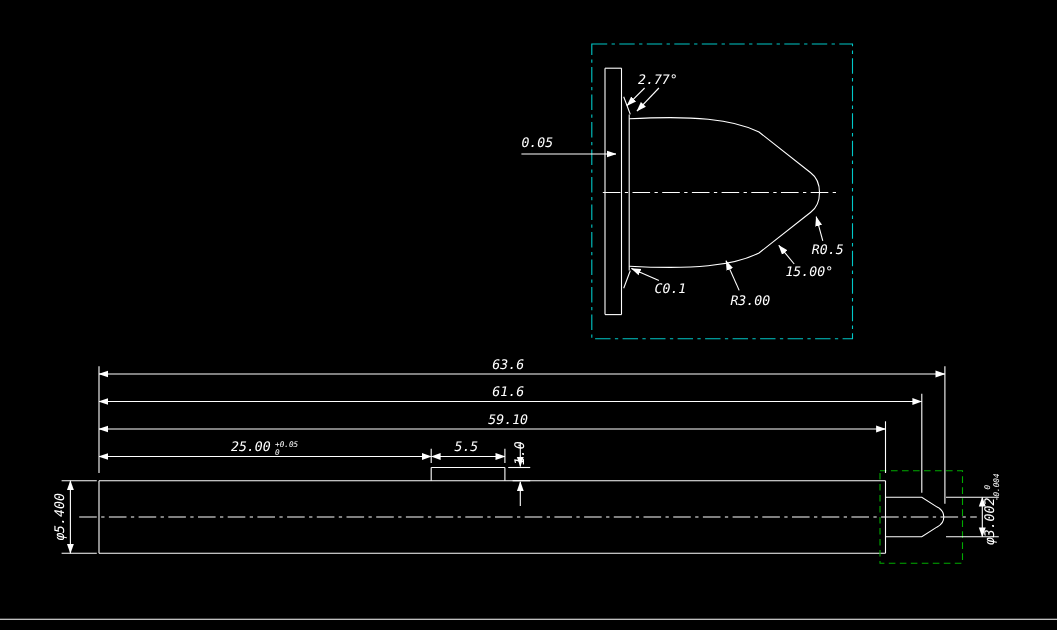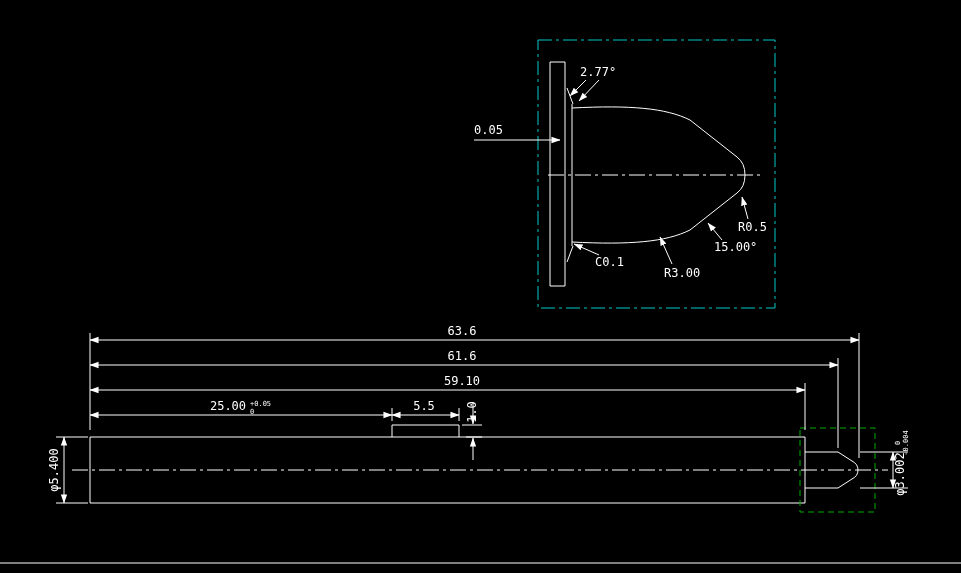--- a/index.html
+++ b/index.html
@@ -1,17 +1,17 @@
 <!DOCTYPE html>
 <html><head>
 <meta charset="utf-8">
 <style>
   html,body{margin:0;padding:0;background:#000;}
   #stage{position:relative;width:961px;height:573px;background:#000;overflow:hidden;
-         font-family:"DejaVu Sans Mono", monospace;}
+         font-family:"DejaVu Sans Mono", monospace;font-style:italic;}
   svg{position:absolute;left:0;top:0;}
   text{fill:#ffffff;font-family:"DejaVu Sans Mono", monospace;font-size:12px;}
   .dimtext{font-size:12px;}
   .toltext{font-size:7px;}
   .thin{stroke:#ffffff;stroke-width:1;fill:none;}
   .center{stroke:#ffffff;stroke-width:1;fill:none;stroke-dasharray:16 4 3 4;}
   .detailborder{stroke:#00c8c8;stroke-width:1;fill:none;stroke-dasharray:14 4 3 4;}
   .zoombox{stroke:#00aa00;stroke-width:1;fill:none;stroke-dasharray:6 4;}
 </style>
 </head>

